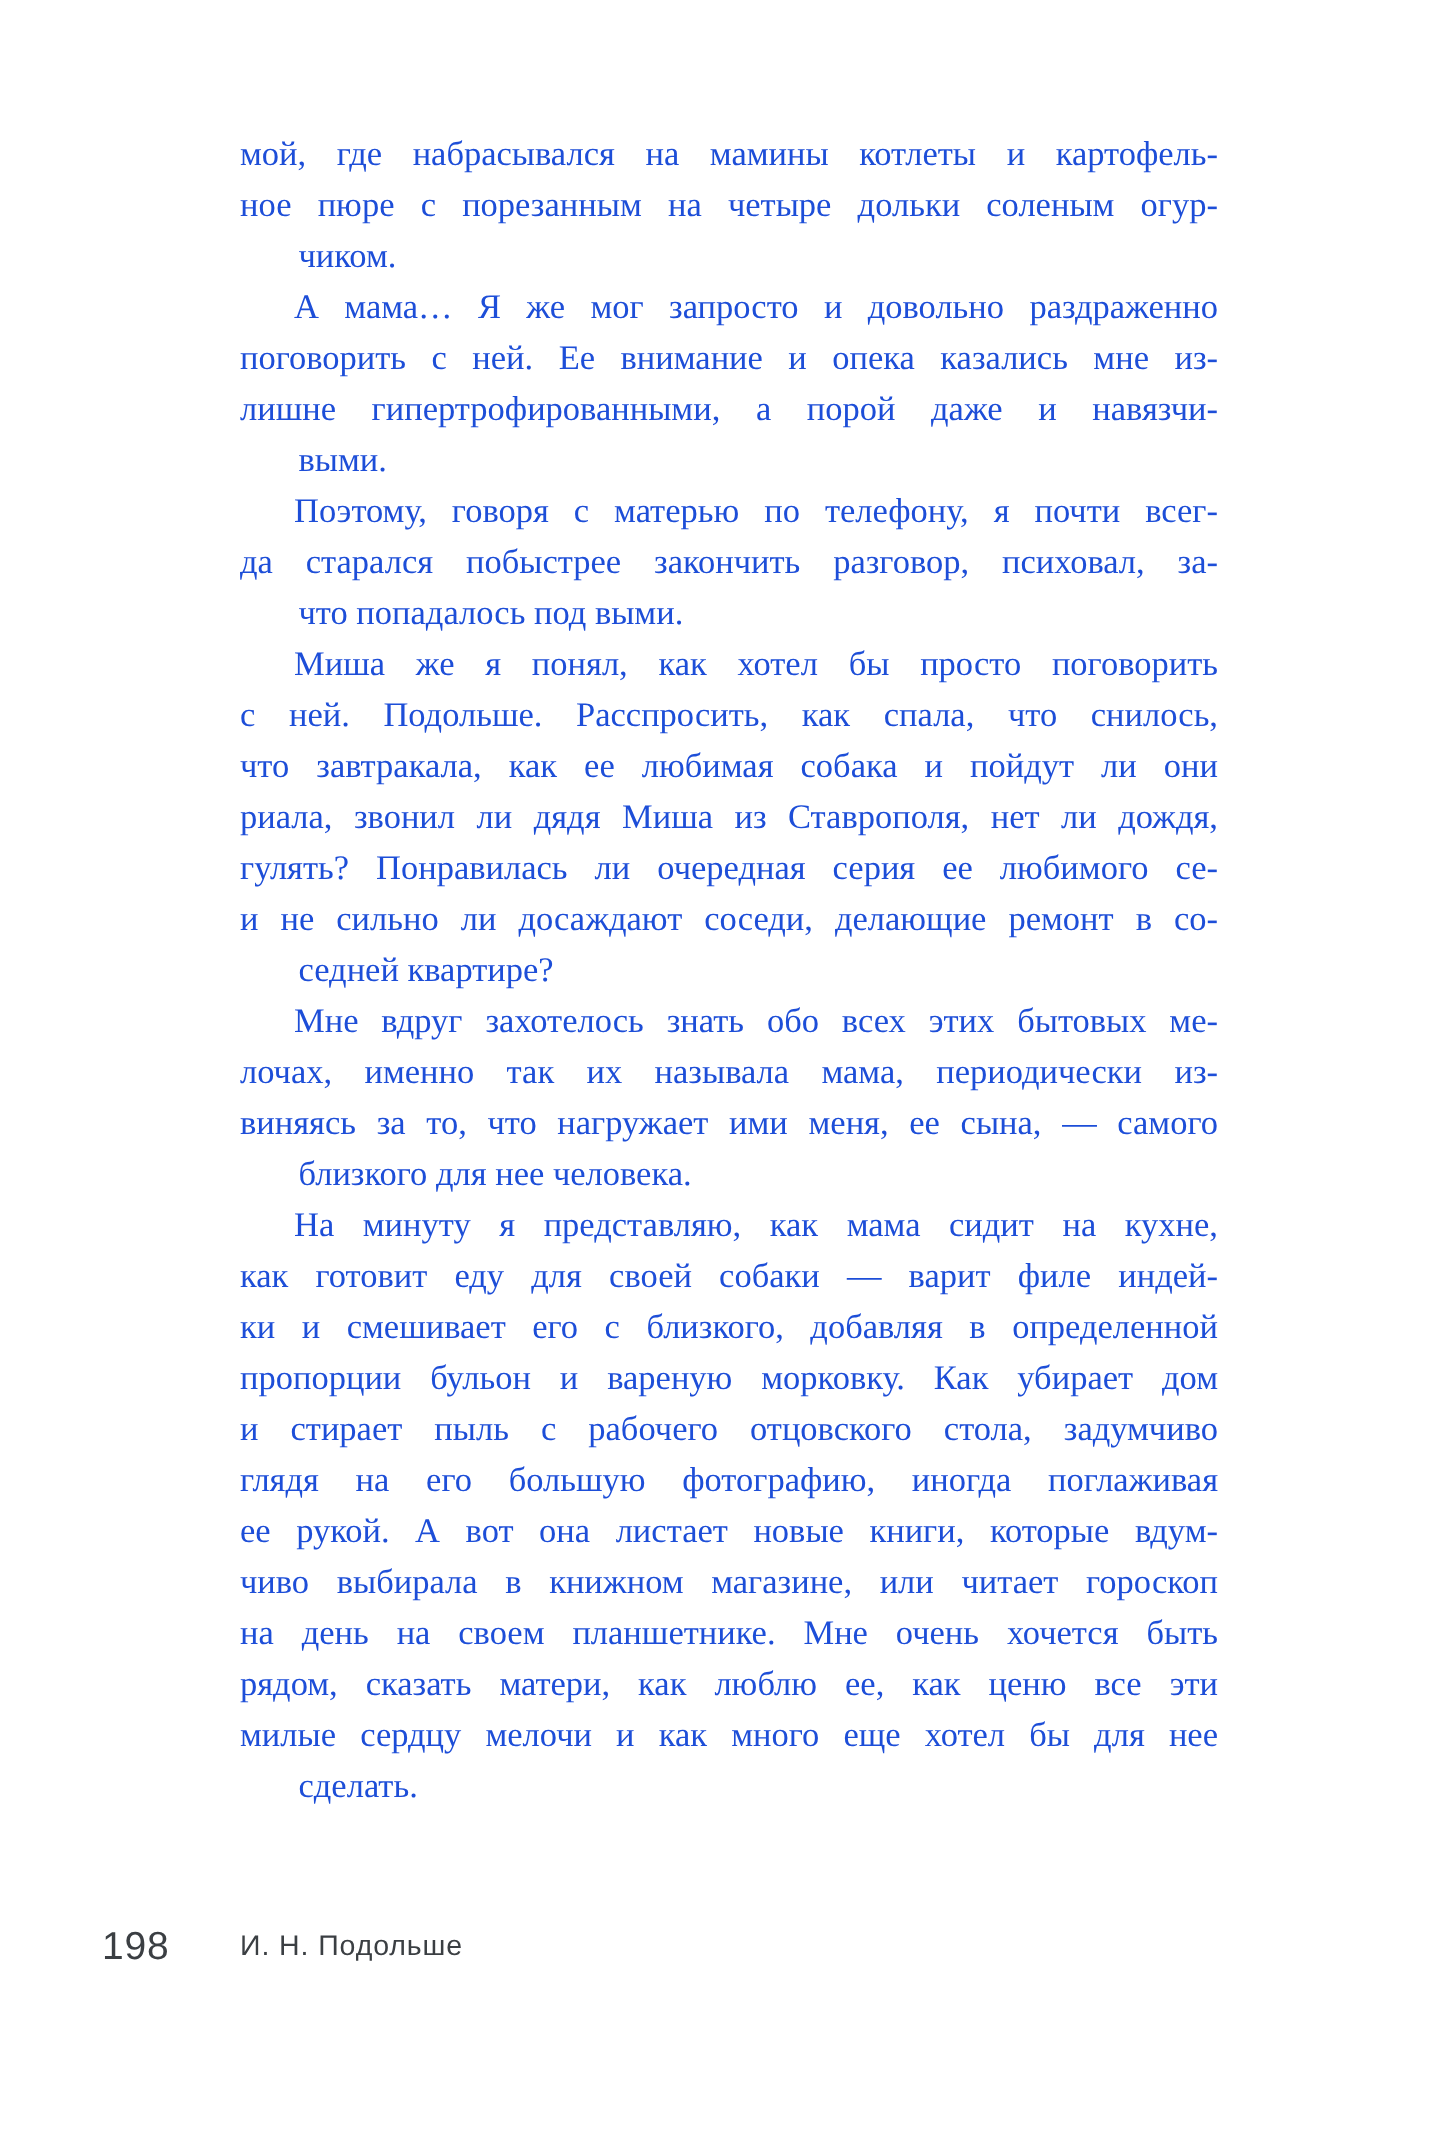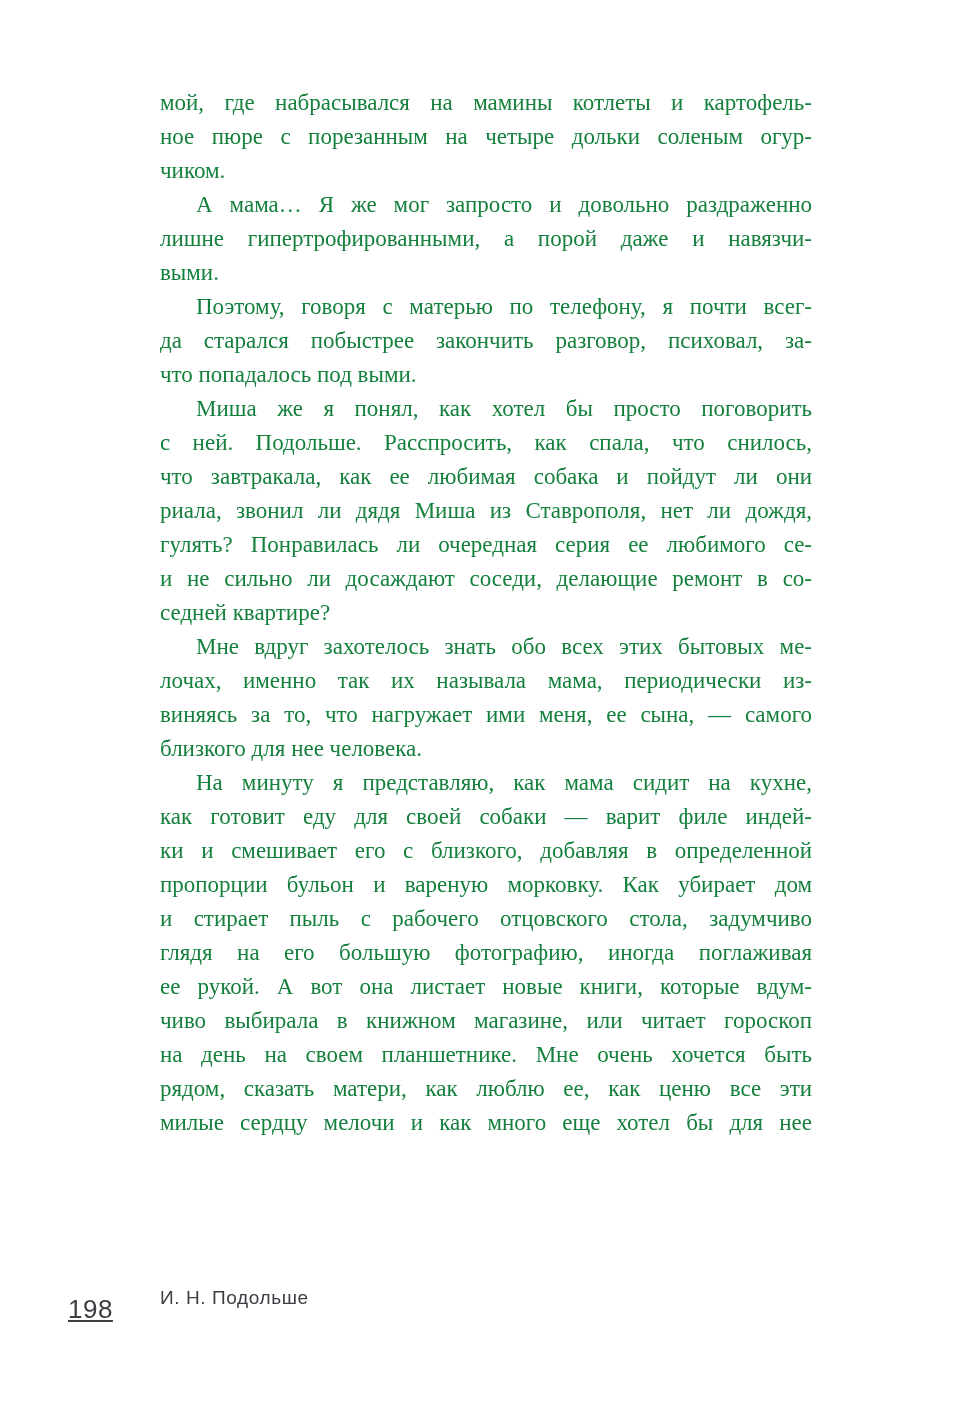--- a/index.html
+++ b/index.html
@@ -13,72 +13,73 @@
     height: 1420px;
     background: #ffffff;
     overflow: hidden;
     font-family: "Liberation Serif", serif;
   }
   .text-block {
     position: absolute;
     left: 160px;
     top: 86px;
     width: 652px;
-    color: #15803d;
+    color: #1d4ed8;
     font-size: 23px;
     line-height: 34px;
   }
   .line {
     text-align: justify;
     text-align-last: justify;
     text-justify: inter-word;
     white-space: normal;
   }
   .line.last {
     text-align-last: left;
+    margin-left: 39px;
   }
   .line.indent {
     text-indent: 36px;
   }
   .footer {
     position: absolute;
     left: 0;
     top: 1280px;
     width: 970px;
     height: 36px;
     font-family: "Liberation Sans", sans-serif;
     color: #3b3f43;
   }
   .page-number {
     position: absolute;
     left: 68px;
-    top: 12px;
+    top: 0;
     font-size: 26px;
     line-height: 34px;
     letter-spacing: 0.5px;
-    text-decoration: underline;
   }
   .running-author {
     position: absolute;
     left: 160px;
     top: 5px;
     font-size: 19px;
     line-height: 26px;
     letter-spacing: 0.6px;
   }
 </style>
 </head>
 <body>
 
 <div class="page">
   <div class="text-block">
       <div class="line">мой, где набрасывался на мамины котлеты и картофель-</div>
       <div class="line">ное пюре с порезанным на четыре дольки соленым огур-</div>
       <div class="line last">чиком.</div>
       <div class="line indent">А мама… Я же мог запросто и довольно раздраженно</div>
+      <div class="line">поговорить с ней. Ее внимание и опека казались мне из-</div>
       <div class="line">лишне гипертрофированными, а порой даже и навязчи-</div>
       <div class="line last">выми.</div>
       <div class="line indent">Поэтому, говоря с матерью по телефону, я почти всег-</div>
       <div class="line">да старался побыстрее закончить разговор, психовал, за-</div>
       <div class="line last">что попадалось под выми.</div>
       <div class="line indent">Миша же я понял, как хотел бы просто поговорить</div>
       <div class="line">с ней. Подольше. Расспросить, как спала, что снилось,</div>
       <div class="line">что завтракала, как ее любимая собака и пойдут ли они</div>
       <div class="line">риала, звонил ли дядя Миша из Ставрополя, нет ли дождя,</div>
       <div class="line">гулять? Понравилась ли очередная серия ее любимого се-</div>
@@ -92,18 +93,19 @@
       <div class="line">как готовит еду для своей собаки — варит филе индей-</div>
       <div class="line">ки и смешивает его с близкого, добавляя в определенной</div>
       <div class="line">пропорции бульон и вареную морковку. Как убирает дом</div>
       <div class="line">и стирает пыль с рабочего отцовского стола, задумчиво</div>
       <div class="line">глядя на его большую фотографию, иногда поглаживая</div>
       <div class="line">ее рукой. А вот она листает новые книги, которые вдум-</div>
       <div class="line">чиво выбирала в книжном магазине, или читает гороскоп</div>
       <div class="line">на день на своем планшетнике. Мне очень хочется быть</div>
       <div class="line">рядом, сказать матери, как люблю ее, как ценю все эти</div>
       <div class="line">милые сердцу мелочи и как много еще хотел бы для нее</div>
+      <div class="line last">сделать.</div>
     </div>
   <div class="footer">
     <span class="page-number">198</span>
     <span class="running-author">И. Н. Подольше</span>
   </div>
 </div>
 
 </body></html>

